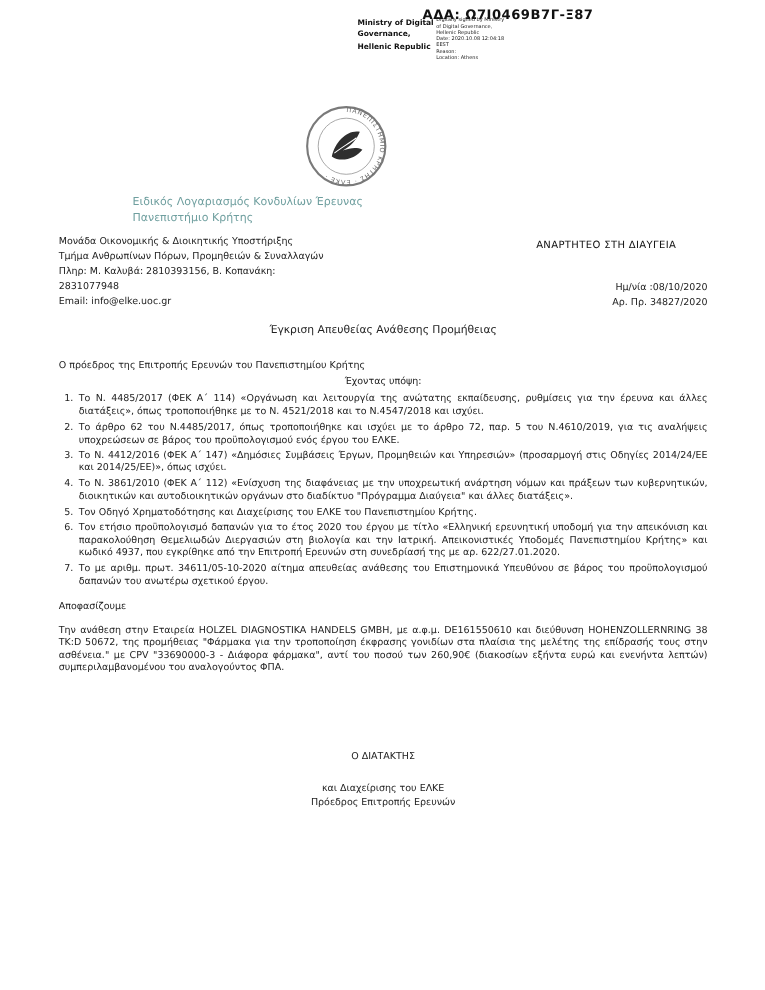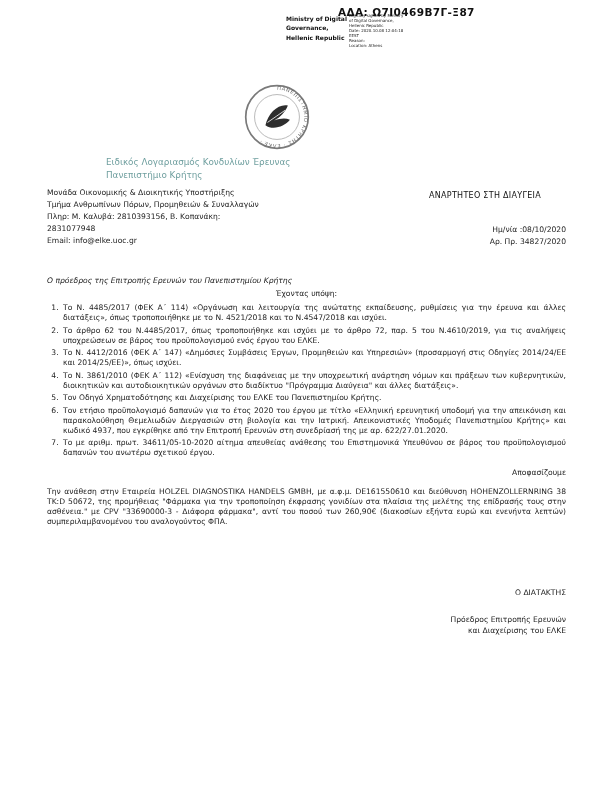--- a/index.html
+++ b/index.html
@@ -39,27 +39,27 @@
   }
   .dateblock{
     position:absolute;top:224px;right:46px;
     text-align:right;font-size:7.6px;line-height:1.6;color:#222;
   }
   .main{
     position:absolute;top:259px;left:47px;width:519px;
     font-size:7.6px;line-height:1.32;color:#222;
   }
   .doc-title{text-align:center;font-size:8.6px;color:#222;}
-  .intro{margin:17px 0 0 0;font-style:italic;}
+  .intro{margin:17px 0 0 0;}
   .having{margin:3px 0 0 0;text-align:center;}
   ol.items{margin:4px 0 0 0;padding-left:14px;}
   ol.items li{margin:0 0 2.5px 0;text-align:justify;padding-left:2px;}
-  .decision-head{text-align:right;margin-top:10px;}
+  .decision-head{text-align:left;margin-top:10px;}
   .decision{margin:9px 0 16px 0;text-align:justify;}
-  .signatory{margin-top:60px;text-align:right;line-height:1.5;}
+  .signatory{margin-top:60px;text-align:center;line-height:1.5;}
   .signatory .role{margin-bottom:15px;}
   p{margin:0;}
 </style>
 </head>
 <body>
 
 <div class="page">
 
   <div class="ada">ΑΔΑ: Ω7Ι0469Β7Γ-Ξ87</div>
 
@@ -108,36 +108,37 @@
   </div>
 
   <div class="anartiteo">ΑΝΑΡΤΗΤΕΟ ΣΤΗ ΔΙΑΥΓΕΙΑ</div>
 
   <div class="dateblock">
     <div>Ημ/νία :08/10/2020</div>
     <div>Αρ. Πρ. 34827/2020</div>
   </div>
 
   <div class="main">
+    <div class="doc-title">Έγκριση Απευθείας Ανάθεσης Προμήθειας</div>
     <p class="intro">Ο πρόεδρος της Επιτροπής Ερευνών του Πανεπιστημίου Κρήτης</p>
     <p class="having">Έχοντας υπόψη:</p>
 
     <ol class="items">
       <li><span>Το Ν. 4485/2017 (ΦΕΚ Α΄ 114) «Οργάνωση και λειτουργία της ανώτατης εκπαίδευσης, ρυθμίσεις για την έρευνα και άλλες διατάξεις», όπως τροποποιήθηκε με το Ν. 4521/2018 και το Ν.4547/2018 και ισχύει.</span></li>
       <li><span>Το άρθρο 62 του Ν.4485/2017, όπως τροποποιήθηκε και ισχύει με το άρθρο 72, παρ. 5 του Ν.4610/2019, για τις αναλήψεις υποχρεώσεων σε βάρος του προϋπολογισμού ενός έργου του ΕΛΚΕ.</span></li>
       <li><span>Το Ν. 4412/2016 (ΦΕΚ Α΄ 147) «Δημόσιες Συμβάσεις Έργων, Προμηθειών και Υπηρεσιών» (προσαρμογή στις Οδηγίες 2014/24/ΕΕ και 2014/25/ΕΕ)», όπως ισχύει.</span></li>
       <li><span>Το Ν. 3861/2010 (ΦΕΚ Α΄ 112) «Ενίσχυση της διαφάνειας με την υποχρεωτική ανάρτηση νόμων και πράξεων των κυβερνητικών, διοικητικών και αυτοδιοικητικών οργάνων στο διαδίκτυο "Πρόγραμμα Διαύγεια" και άλλες διατάξεις».</span></li>
       <li><span>Τον Οδηγό Χρηματοδότησης και Διαχείρισης του ΕΛΚΕ του Πανεπιστημίου Κρήτης.</span></li>
       <li><span>Τον ετήσιο προϋπολογισμό δαπανών για το έτος 2020 του έργου με τίτλο «Ελληνική ερευνητική υποδομή για την απεικόνιση και παρακολούθηση Θεμελιωδών Διεργασιών στη βιολογία και την Ιατρική. Απεικονιστικές Υποδομές Πανεπιστημίου Κρήτης» και κωδικό 4937, που εγκρίθηκε από την Επιτροπή Ερευνών στη συνεδρίασή της με αρ. 622/27.01.2020.</span></li>
       <li><span>Το με αριθμ. πρωτ. 34611/05-10-2020 αίτημα απευθείας ανάθεσης του Επιστημονικά Υπευθύνου σε βάρος του προϋπολογισμού δαπανών του ανωτέρω σχετικού έργου.</span></li>
     </ol>
 
     <div class="decision-head">Αποφασίζουμε</div>
     <p class="decision">Την ανάθεση στην Εταιρεία HOLZEL DIAGNOSTIKA HANDELS GMBH, με α.φ.μ. DE161550610 και διεύθυνση HOHENZOLLERNRING 38 TK:D 50672, της προμήθειας "Φάρμακα για την τροποποίηση έκφρασης γονιδίων στα πλαίσια της μελέτης της επίδρασής τους στην ασθένεια." με CPV "33690000-3 - Διάφορα φάρμακα", αντί του ποσού των 260,90€ (διακοσίων εξήντα ευρώ και ενενήντα λεπτών) συμπεριλαμβανομένου του αναλογούντος ΦΠΑ.</p>
 
     <div class="signatory">
       <div class="role">Ο ΔΙΑΤΑΚΤΗΣ</div>
+      <div>και Διαχείρισης του ΕΛΚΕ</div>
       <div>Πρόεδρος Επιτροπής Ερευνών</div>
-      <div>και Διαχείρισης του ΕΛΚΕ</div>
     </div>
   </div>
 
 </div>
 
 </body></html>

